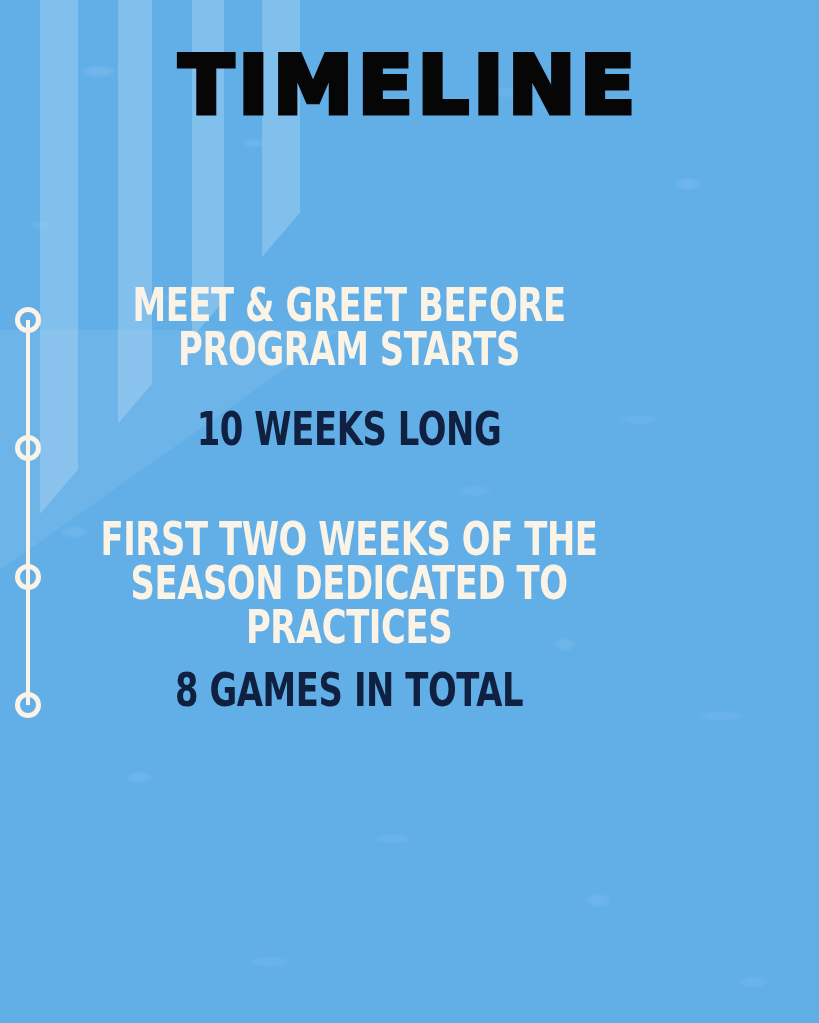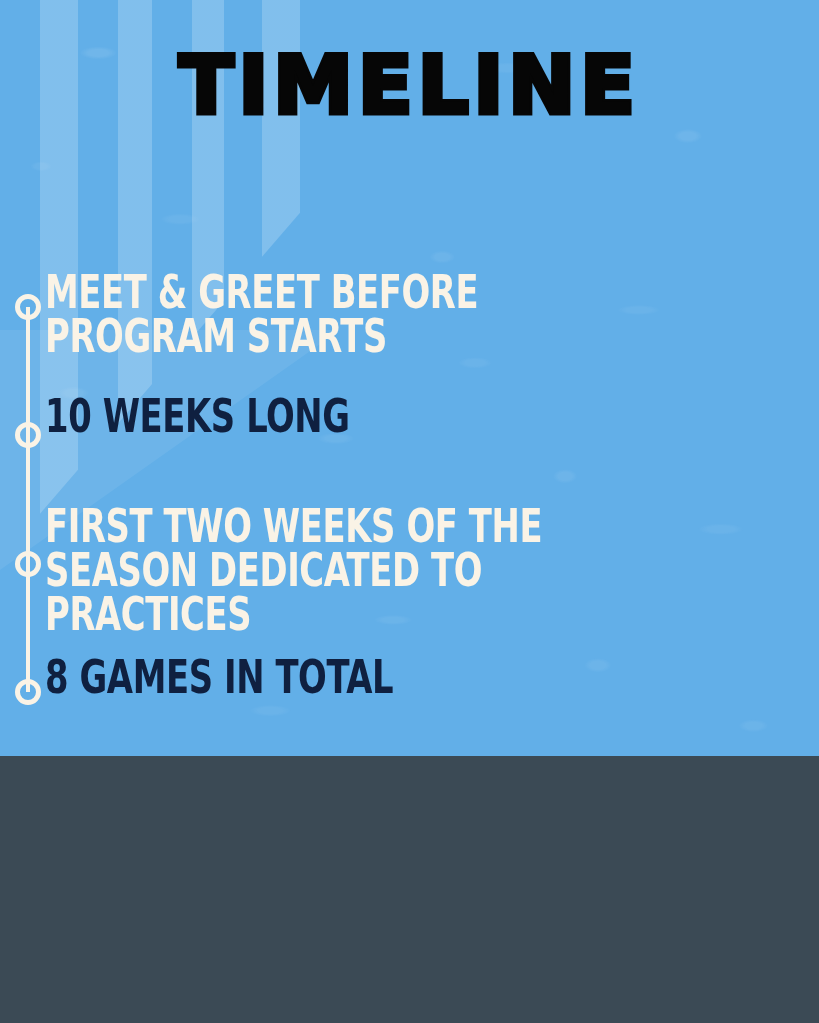--- a/index.html
+++ b/index.html
@@ -8,21 +8,21 @@
     padding: 0;
     background: #3b4a55;
   }
   body {
     font-family: "Liberation Sans", sans-serif;
   }
 
   #poster {
     position: relative;
     width: 819px;
-    height: 756px;
+    height: 1023px;
     overflow: hidden;
     background: #4d7c0f;
   }
 
   
   .bg-base {
     position: absolute;
     inset: 0;
     background: #62afe8;
   }
@@ -100,23 +100,24 @@
     letter-spacing: 5px;
     -webkit-text-stroke: 5px #060606;
     paint-order: stroke fill;
     white-space: nowrap;
   }
 
   
   .timeline {
     position: absolute;
     left: 0;
-    top: 282px;
+    top: 295px;
     width: 819px;
     height: 460px;
+    text-align: center;
   }
 
   .rail {
     position: absolute;
     left: 26px;
     top: 25px;
     width: 4px;
     height: 385px;
     background: #faf3e6;
   }

